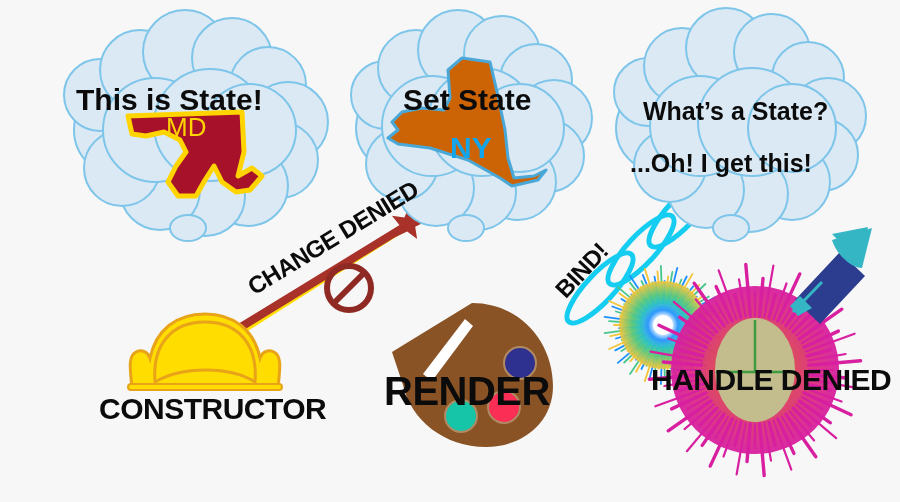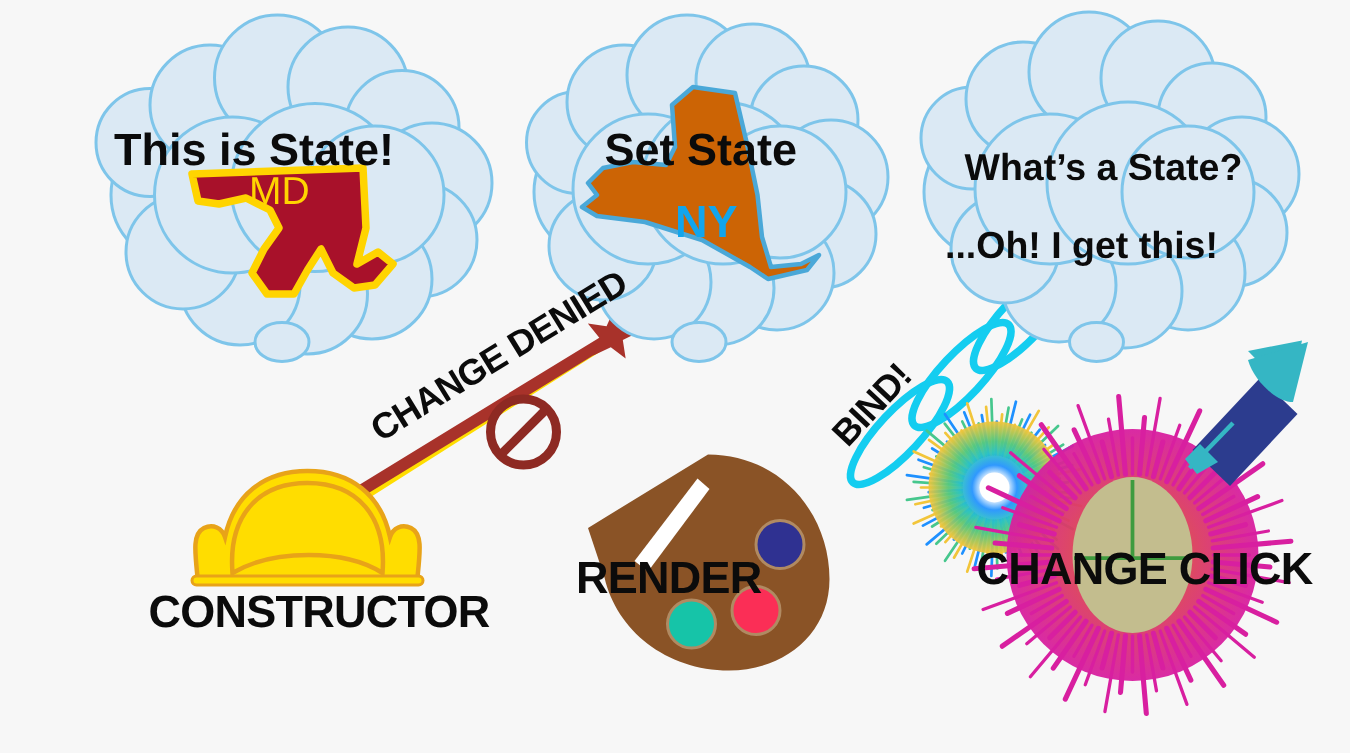--- a/index.html
+++ b/index.html
@@ -370,17 +370,17 @@
     </g>
 
   </svg>
 
   <div class="lbl" style="left:250px; top:275px; font-size:24px; transform: rotate(-31.5deg); transform-origin: left center;">CHANGE DENIED</div>
 
   <div class="lbl" style="left:560px; top:280px; font-size:24px; transform: rotate(-47deg); transform-origin: left center;">BIND!</div>
 
   <div class="lbl" style="left:99px; top:392px; font-size:30px;text-align:right;">CONSTRUCTOR</div>
 
-  <div class="lbl" style="left:384px; top:369px; font-size:30px;">RENDER</div>
-
-  <div class="lbl" style="left:651px; top:363px; font-size:30px;">CHANGE CLICK</div>
+  <div class="lbl" style="left:384px; top:369px; font-size:40px;">RENDER</div>
+
+  <div class="lbl" style="left:651px; top:363px; font-size:30px;">HANDLE DENIED</div>
 
 </div>
 
 </body></html>

